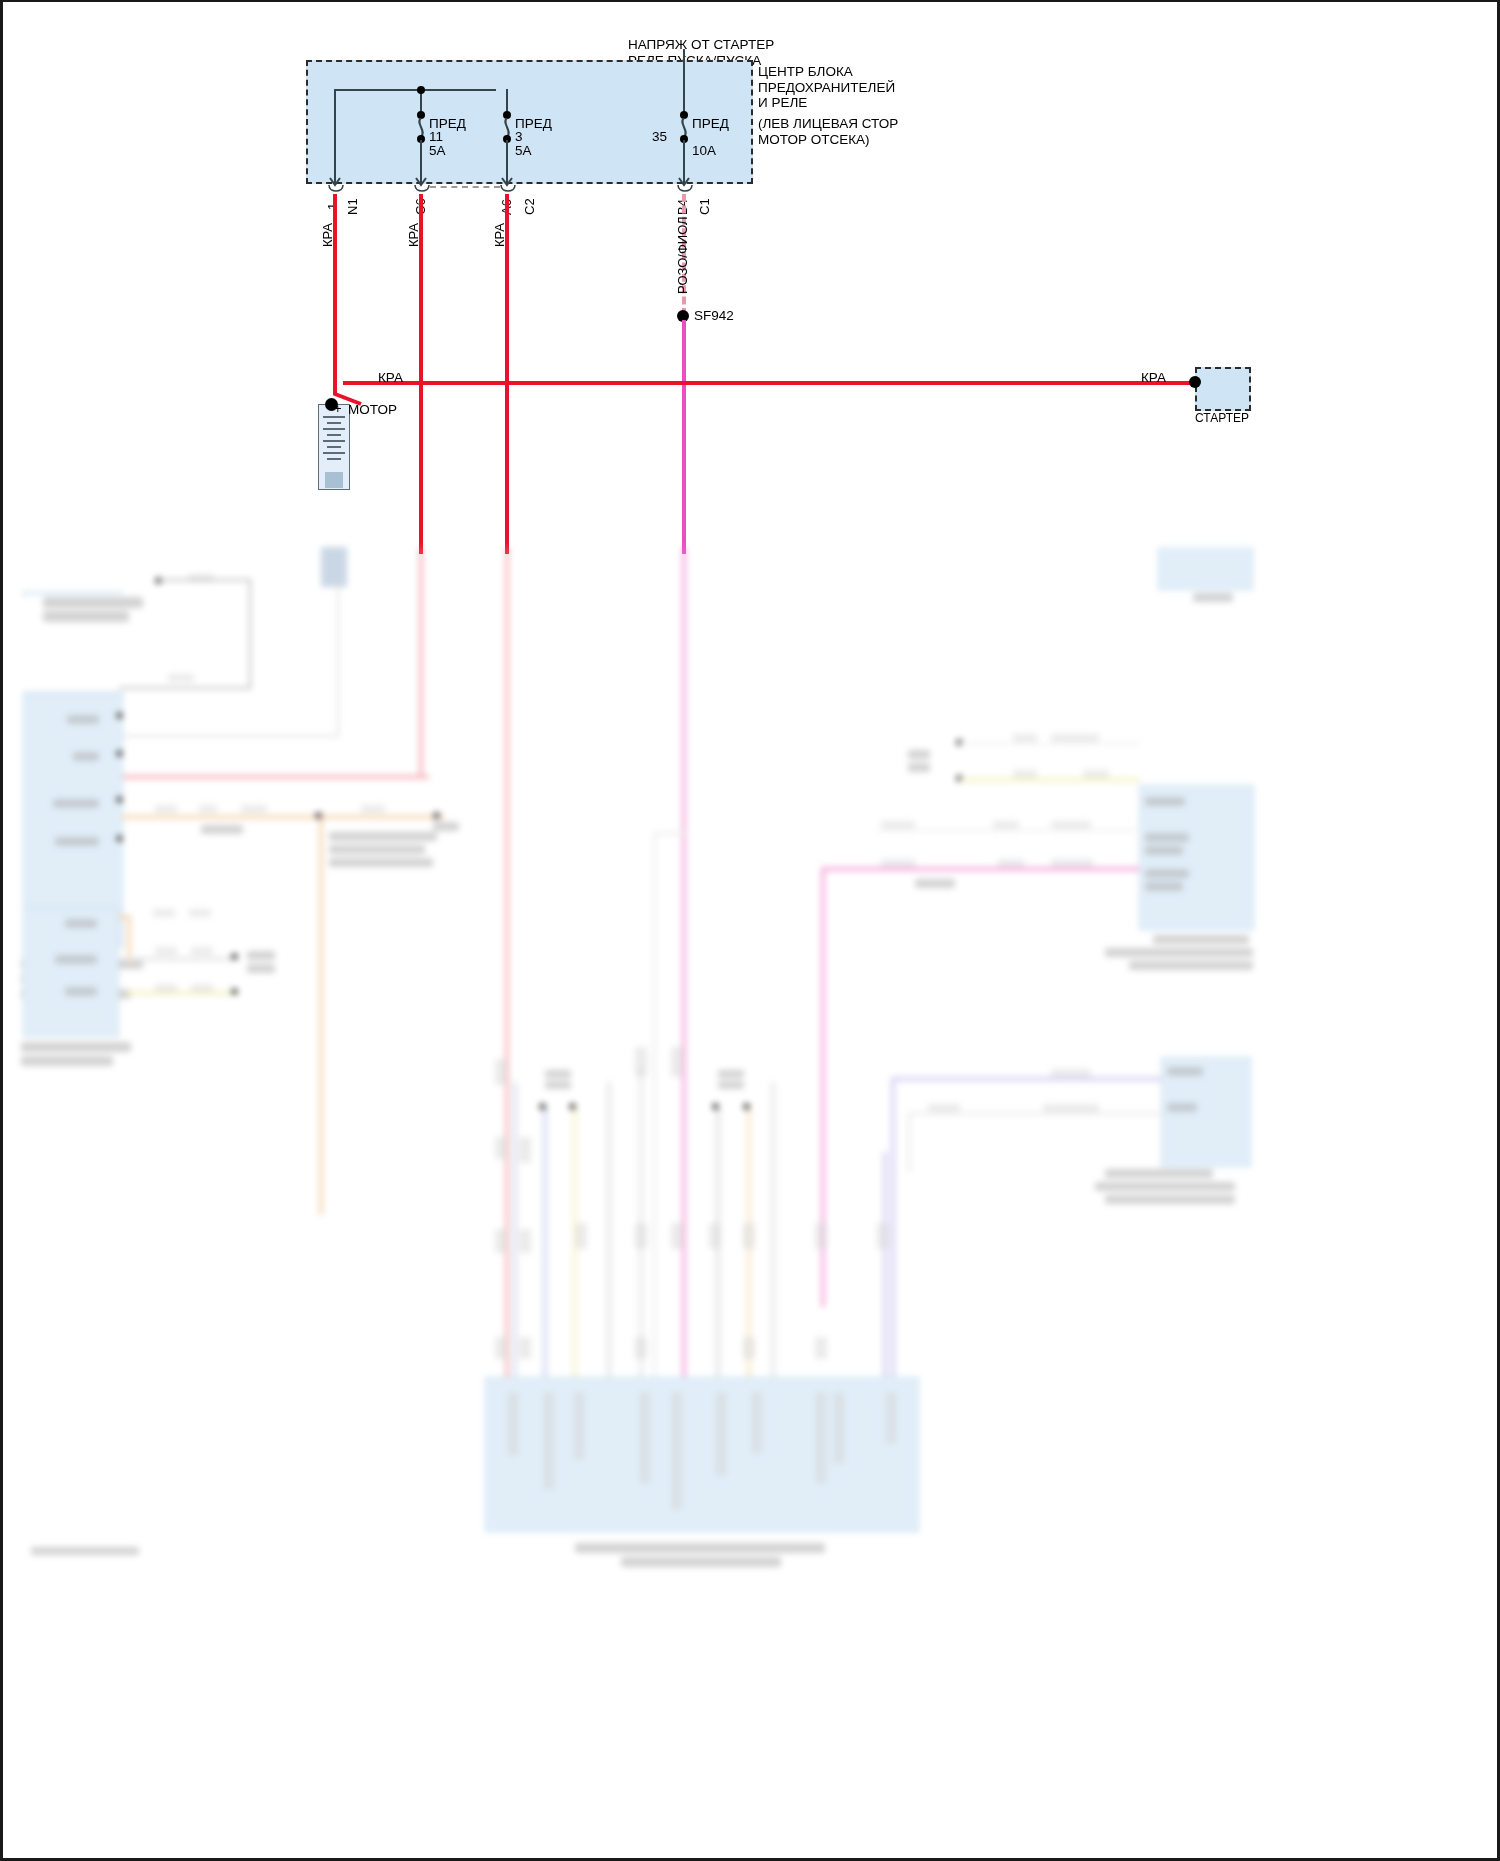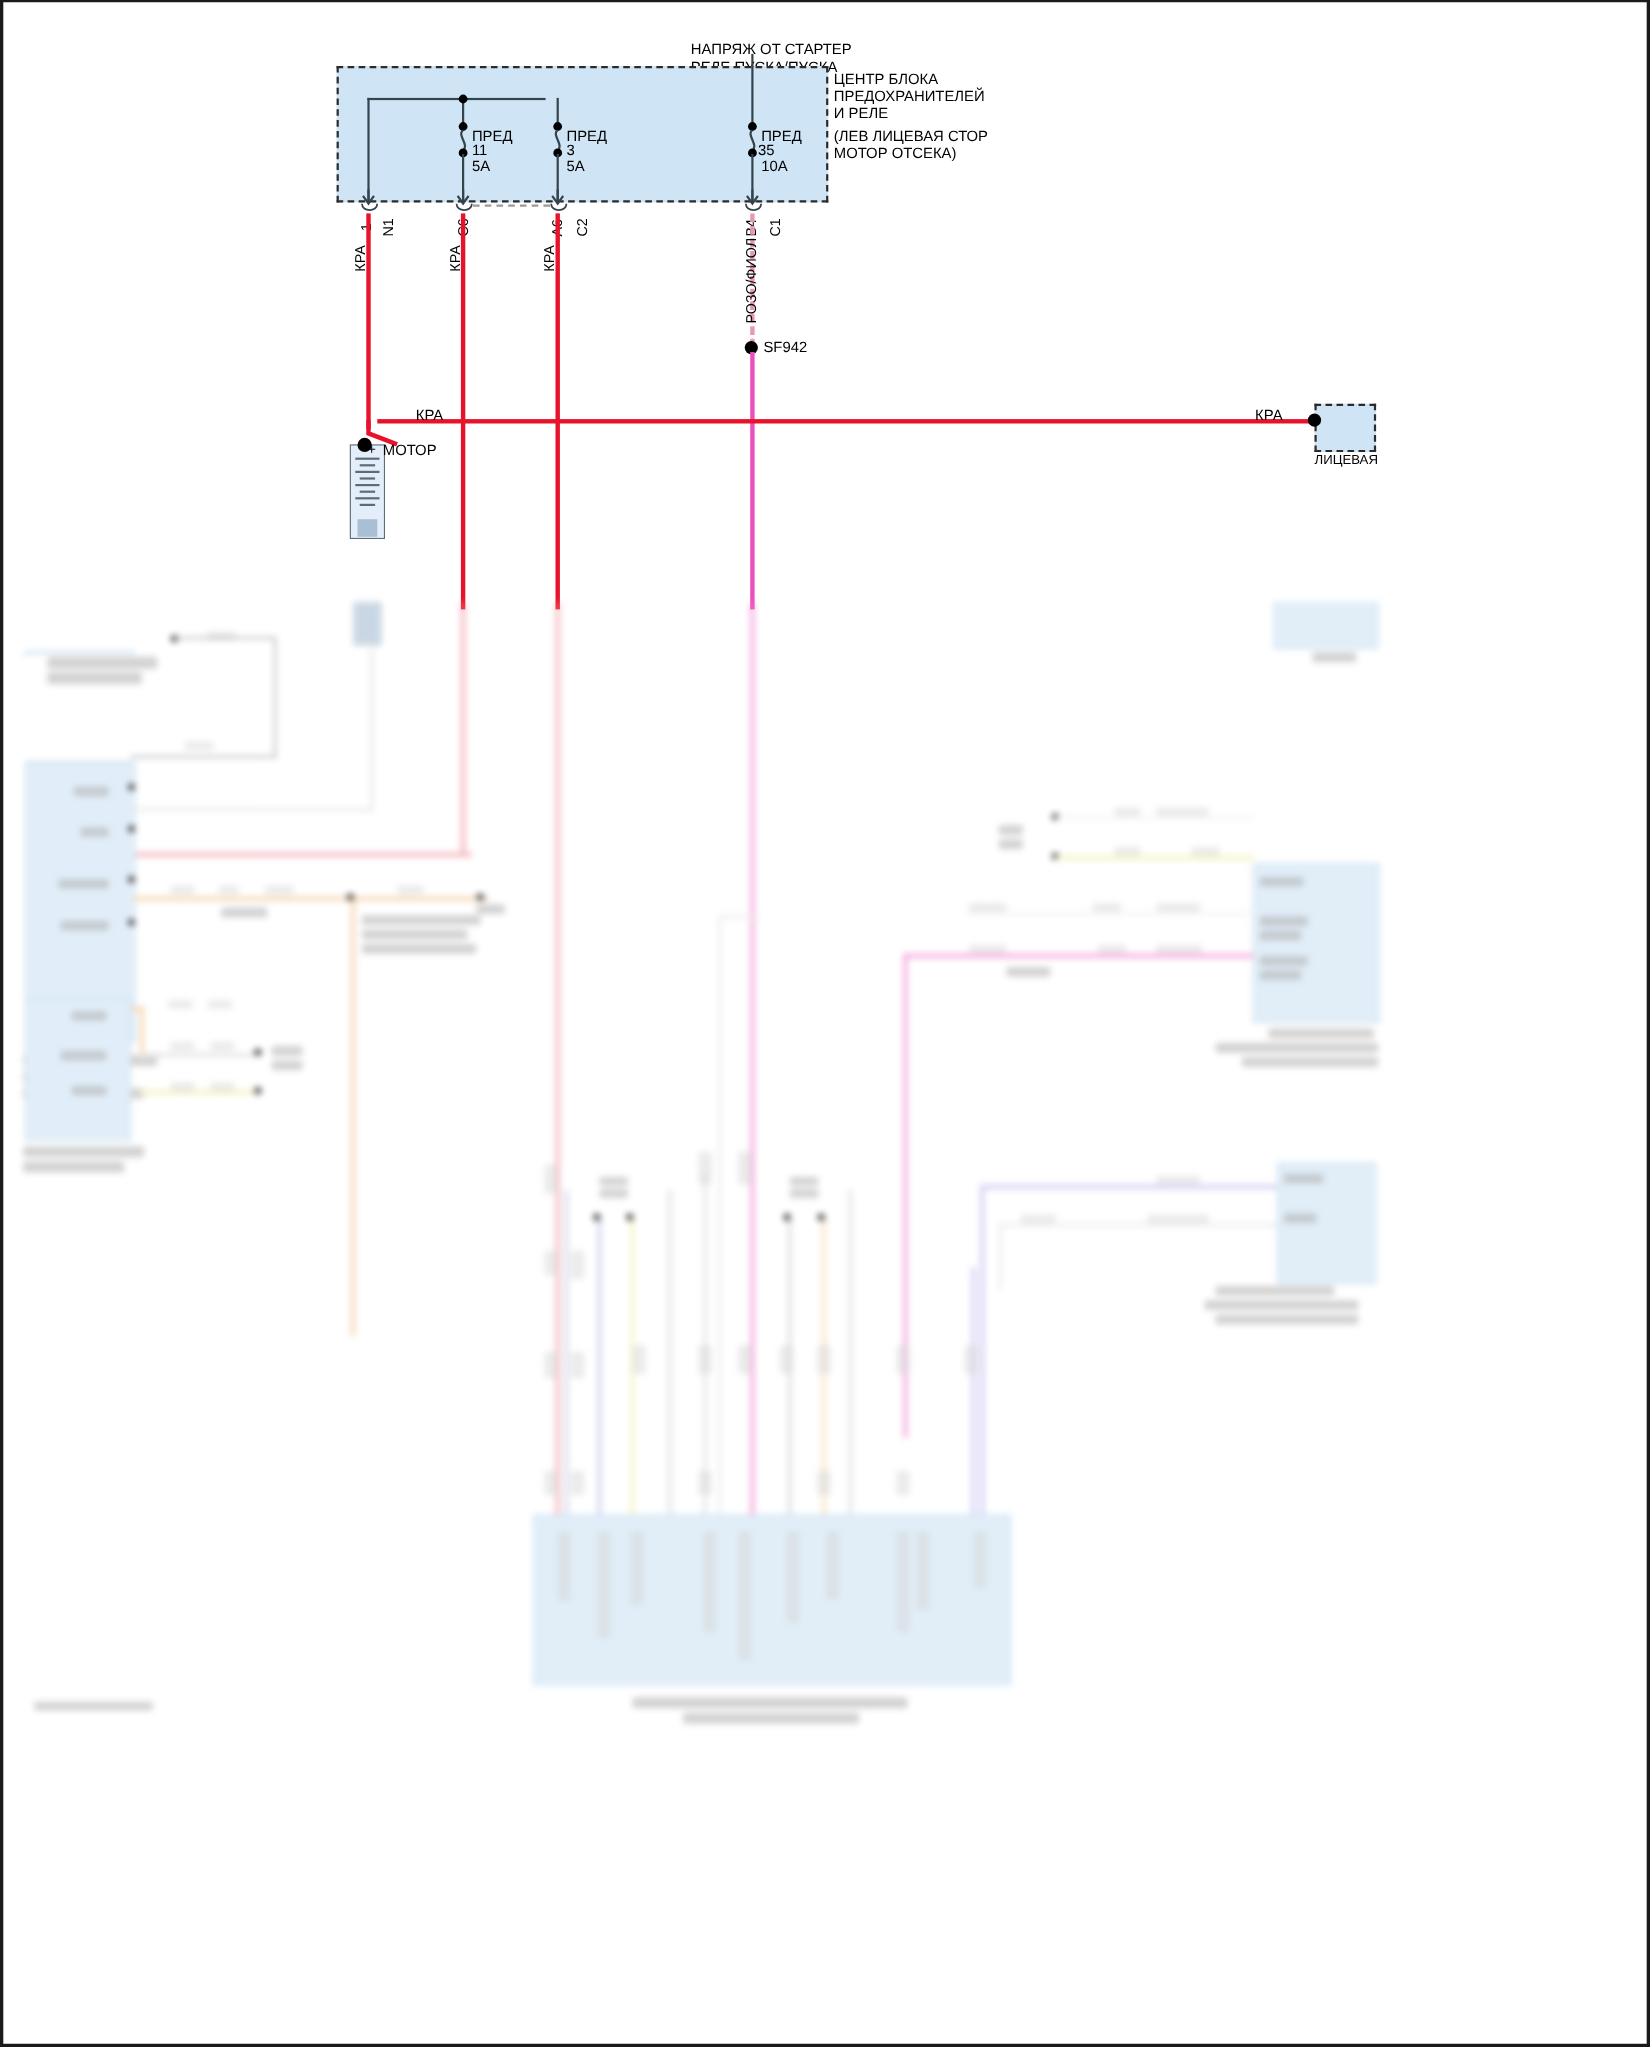--- a/index.html
+++ b/index.html
@@ -110,21 +110,21 @@
 
   <div class="abs" style="left:680px;top:58px;width:2px;height:55px;background:#33444c;"></div>
   <div class="abs" style="left:680px;top:47px;width:2px;height:12px;background:#33444c;"></div>
   <div class="dot" style="left:677px;top:109px;width:8px;height:8px;"></div>
   <svg class="abs" style="left:674px;top:116px;" width="14" height="20">
     <path d="M7 0 C1 5, 13 13, 7 19" stroke="#33444c" stroke-width="2" fill="none"></path>
   </svg>
   <div class="dot" style="left:677px;top:133px;width:8px;height:8px;"></div>
   <div class="abs" style="left:680px;top:138px;width:2px;height:44px;background:#33444c;"></div>
   <div class="txt" style="left:689px;top:114px;">ПРЕД</div>
-  <div class="txt" style="left:686px;top:127px;">35</div>
+  <div class="txt" style="left:649px;top:127px;">35</div>
   <div class="txt" style="left:689px;top:141px;">10А</div>
 
   <svg class="abs" style="left:325px;top:170px;" width="16" height="16">
     <path d="M7 0 L7 10 M2 6 L7 13 L12 6" stroke="#33444c" stroke-width="2" fill="none"></path>
   </svg>
   <svg class="abs" style="left:411px;top:170px;" width="16" height="16">
     <path d="M7 0 L7 10 M2 6 L7 13 L12 6" stroke="#33444c" stroke-width="2" fill="none"></path>
   </svg>
   <svg class="abs" style="left:497px;top:170px;" width="16" height="16">
     <path d="M7 0 L7 10 M2 6 L7 13 L12 6" stroke="#33444c" stroke-width="2" fill="none"></path>
@@ -193,21 +193,21 @@
   <div class="batline" style="left:324px;top:444px;width:14px;"></div>
   <div class="batline" style="left:320px;top:450px;width:22px;"></div>
   <div class="batline" style="left:324px;top:456px;width:14px;"></div>
   <div class="abs" style="left:322px;top:470px;width:18px;height:16px;background:#a9bfd4;"></div>
   <div class="dot" style="left:322px;top:396px;width:13px;height:13px;"></div>
   <div class="txt" style="left:331px;top:399px;font-size:13px;">+</div>
   <div class="txt" style="left:345px;top:400px;">МОТОР</div>
 
   <div class="dashbox" style="left:1192px;top:365px;width:56px;height:44px;"></div>
   <div class="dot" style="left:1186px;top:374px;width:12px;height:12px;"></div>
-  <div class="txt" style="left:1192px;top:409px;font-size:12px;">ЛИЦЕВАЯ</div>
+  <div class="txt" style="left:1192px;top:409px;font-size:12px;">СТАРТЕР</div>
 
   <div id="blurlayer">
 
     <div class="abs" style="left:416px;top:0px;width:4px;height:230px;background:#f08d9b;"></div>
     <div class="abs" style="left:416px;top:228px;width:10px;height:4px;background:#f08d9b;"></div>
     <div class="abs" style="left:115px;top:228px;width:305px;height:4px;background:#f08d9b;"></div>
 
     <div class="abs" style="left:502px;top:0px;width:4px;height:905px;background:#f2959f;"></div>
     <div class="abs" style="left:679px;top:0px;width:4px;height:905px;background:#f07ecb;"></div>
 

